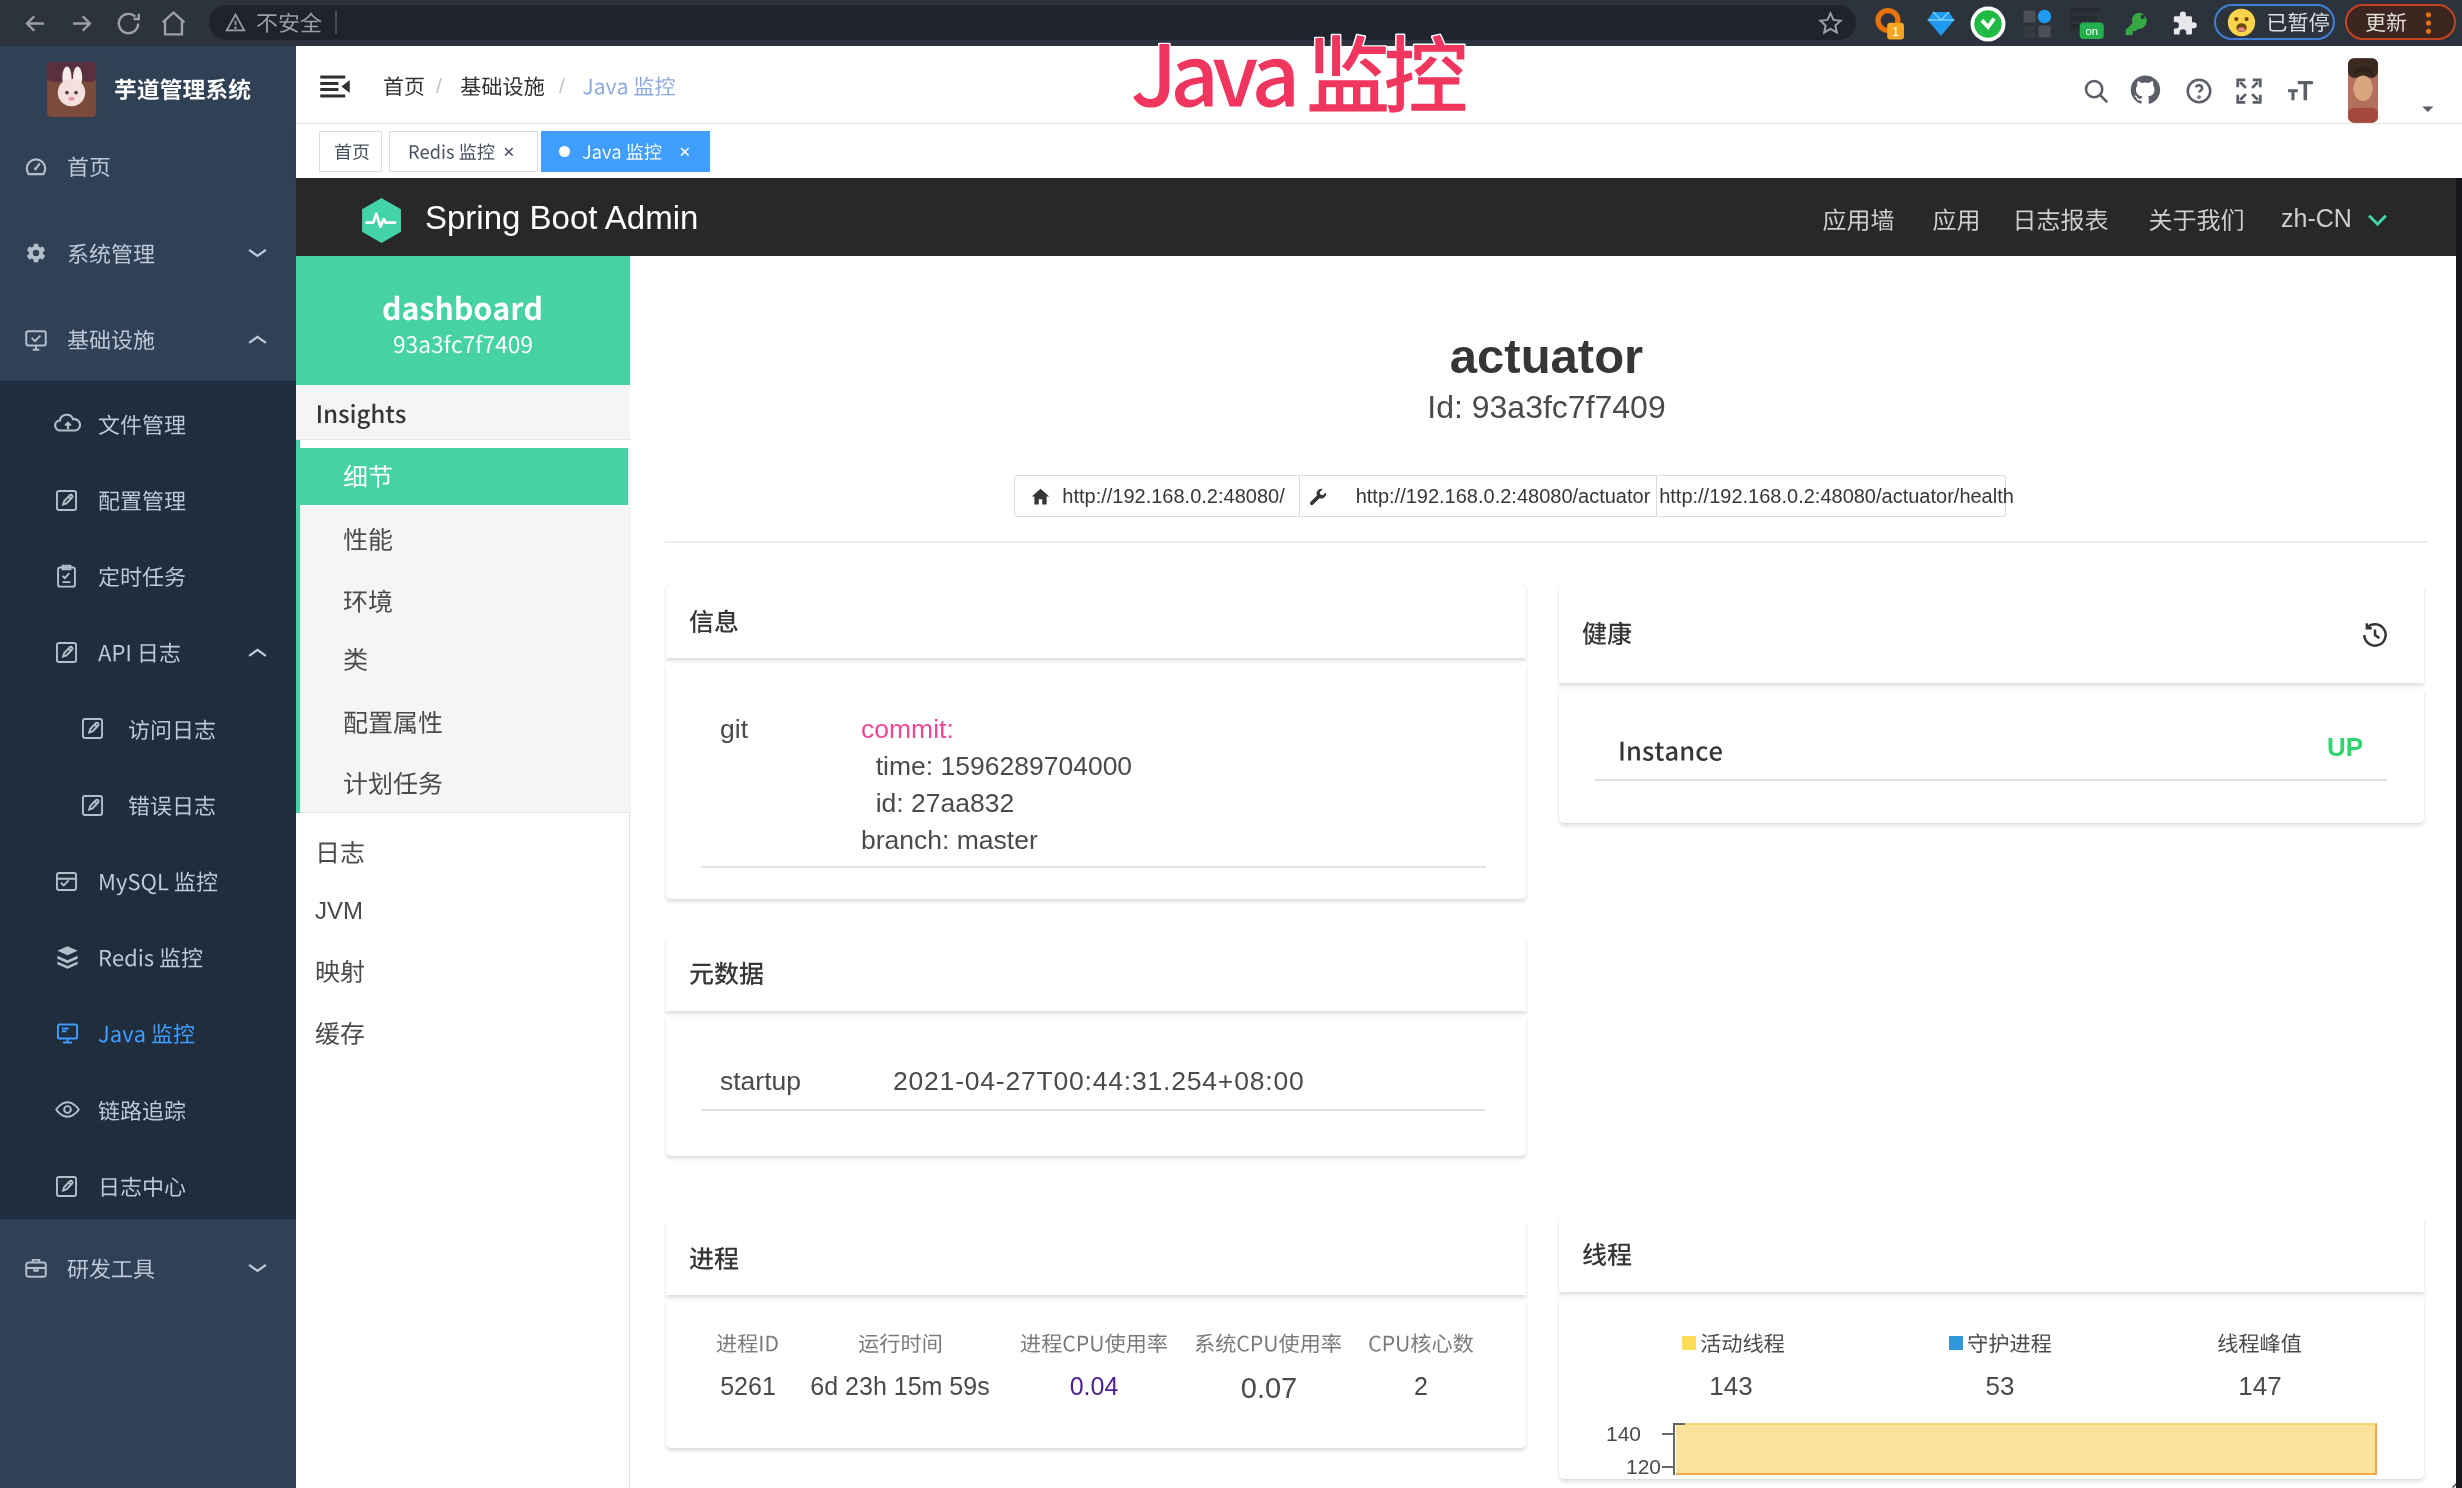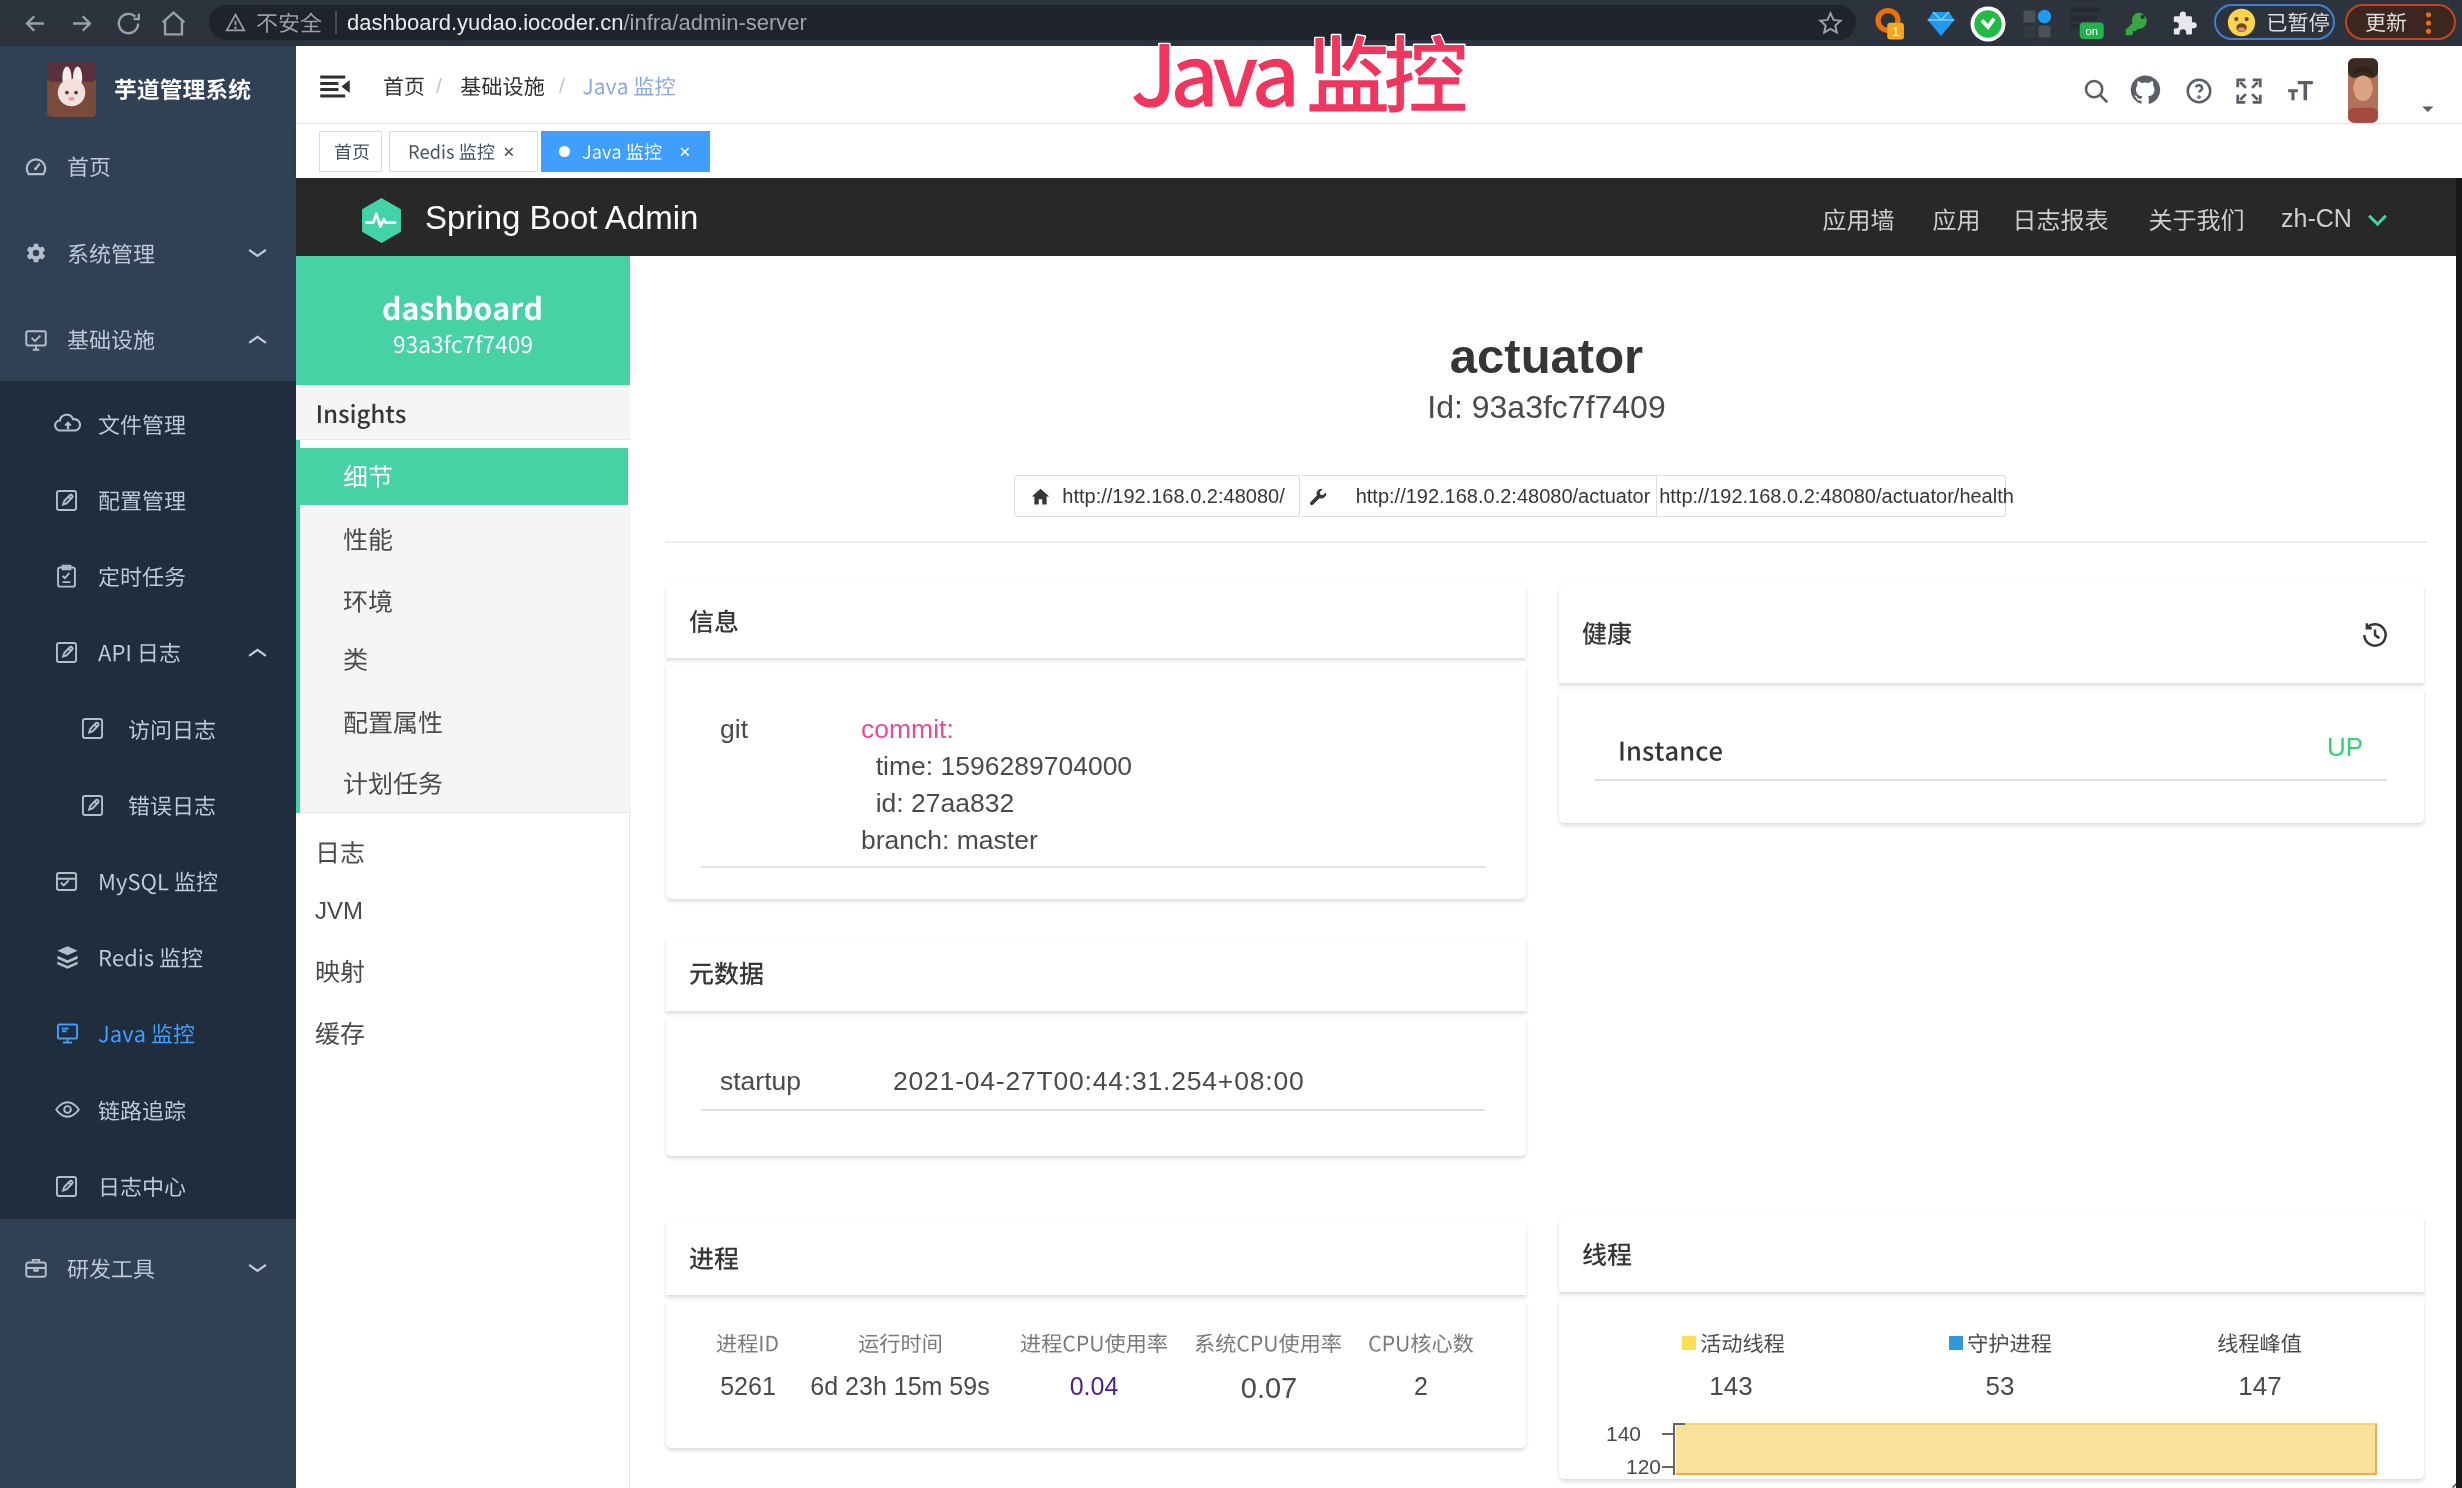--- a/index.html
+++ b/index.html
@@ -26,21 +26,20 @@
       <circle cx="12" cy="18" r="0.5" fill="#9aa0a6"></circle>
     </svg>
     <svg style="position:absolute;left:256px;top:11.3px;overflow:visible" width="66" height="23" viewBox="0 0 87 30.1875">
       <g transform="translate(0,26.5) scale(0.0290,-0.0290)" fill="#9aa0a6">
         <use href="#q0" x="0"></use>
         <use href="#q1" x="1000"></use>
         <use href="#q2" x="2000"></use>
       </g>
     </svg>
     <div class="abs" style="left:335px;top:11.4px;width:1.5px;height:23px;background:#474e58"></div>
-    <div class="abs" style="left:347px;top:0;height:46px;line-height:46px;font-size:22px;color:#e8eaed">dashboard.yudao.iocoder.cn<span style="color:#9fa5ad">/infra/admin-server</span></div>
     <svg class="abs" style="left:1817px;top:10px" width="27" height="27" viewBox="0 0 24 24" fill="none" stroke="#9aa0a6" stroke-width="1.8">
       <path d="M12 3l2.7 5.8 6.3.7-4.7 4.3 1.3 6.2-5.6-3.2-5.6 3.2 1.3-6.2L3 9.5l6.3-.7z"></path>
     </svg>
   </div>
 <svg class="abs" style="left:1872px;top:6px" width="35" height="35" viewBox="0 0 46 46">
     <circle cx="21" cy="19" r="13" fill="none" stroke="#e8710a" stroke-width="7"></circle>
     <rect x="20" y="22" width="22" height="22" rx="4" fill="#f5a623"></rect>
     <text x="31" y="39" font-size="17" fill="#fff" text-anchor="middle" font-family="Liberation Sans">1</text>
   </svg>
 <svg class="abs" style="left:1925px;top:7.6px" width="32" height="32" viewBox="0 0 24 24">
@@ -620,21 +619,21 @@
       <use href="#q90" x="0"></use>
       <use href="#q91" x="309"></use>
       <use href="#q92" x="933"></use>
       <use href="#q96" x="1413"></use>
       <use href="#q115" x="1809"></use>
       <use href="#q91" x="2384"></use>
       <use href="#q116" x="3008"></use>
       <use href="#q117" x="3525"></use>
     </g>
   </svg>
-<div class="abs" style="left:2249px;top:732px;width:114px;text-align:right;font-size:26px;font-weight:normal;color:#2fd46e">UP</div>
+<div class="abs" style="left:2249px;top:732px;width:114px;text-align:right;font-size:26px;font-weight:bold;color:#2fd46e">UP</div>
 <div class="abs" style="left:1595px;top:779px;width:792px;height:1.5px;background:#e2e2e2"></div>
 <div class="abs" style="left:666px;top:937px;width:860px;height:74px;background:#fff;border-radius:5.3px 5.3px 0 0;box-shadow:0 2.3px 3.8px rgba(10,10,10,.12), 0 0 0 0.8px rgba(10,10,10,.02)"></div>
 <svg style="position:absolute;left:689px;top:960px;overflow:visible" width="75" height="26" viewBox="0 0 99 34.2969">
     <g transform="translate(0,30.2) scale(0.0330,-0.0330)" fill="#363636">
       <use href="#q118" x="0"></use>
       <use href="#q119" x="1000"></use>
       <use href="#q120" x="2000"></use>
     </g>
   </svg>
 <div class="abs" style="left:666px;top:1018px;width:860px;height:138px;background:#fff;border-radius:0 0 5.3px 5.3px;box-shadow:0 2.3px 3.8px rgba(10,10,10,.12), 0 0 0 0.8px rgba(10,10,10,.02)"></div>

